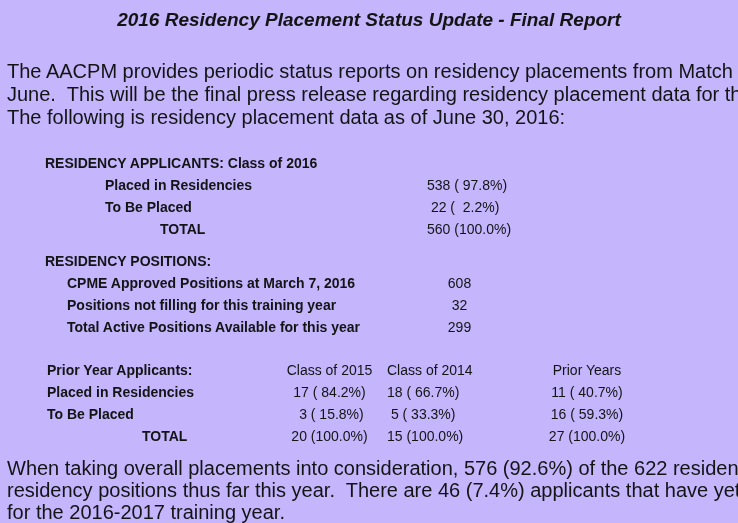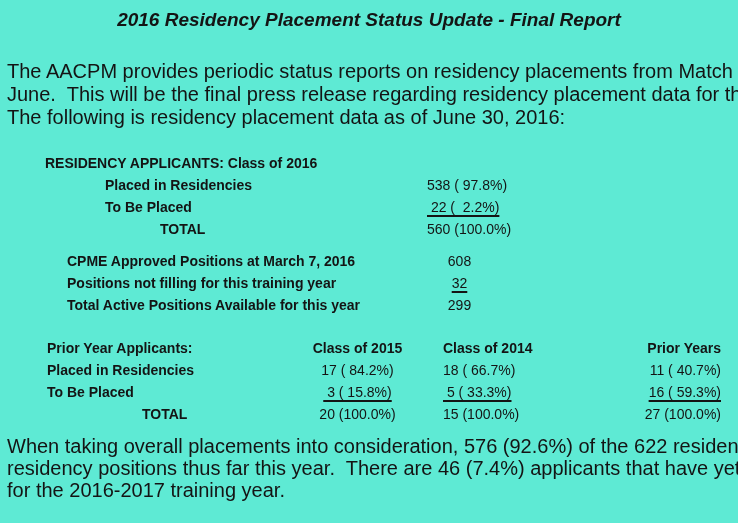--- a/index.html
+++ b/index.html
@@ -2,21 +2,21 @@
 <html><head>
 <meta charset="utf-8">
 <style>
   html, body { margin: 0; padding: 0; background: #fff; }
   .page {
     position: relative;
     width: 738px;
     height: 523px;
     box-sizing: border-box;
     padding: 8px 7px 0 7px;
-    background: #5eead4;
+    background: #c4b5fd;
     color: #141414;
     font-family: "Liberation Sans", "DejaVu Sans", sans-serif;
     overflow: hidden;
   }
   .title {
     margin: 0;
     font-size: 19px;
     line-height: 24px;
     font-weight: bold;
     font-style: italic;
@@ -46,38 +46,37 @@
     width: 382px;
     box-sizing: border-box;
     white-space: pre;
   }
   .indent1 { padding-left: 60px; }
   .indent2 { padding-left: 115px; }
   .indent3 { padding-left: 22px; }
   .val  { white-space: pre; }
   .val2 { width: 65px; text-align: center; white-space: pre; }
   .u {
-    text-decoration: underline;
     text-decoration-thickness: 1.8px;
     text-underline-offset: 3px;
   }
 
   .ptable {
     margin-top: 21px;
     font-size: 14px;
     line-height: 22px;
     padding-left: 40px; 
   }
-  .prow { display: flex; gap: 28px; }
+  .prow { display: flex; }
   .pc1 { width: 225px; font-weight: bold; box-sizing: border-box; white-space: pre; }
   .pc1.ptotal { padding-left: 95px; }
   .pc2 { width: 115px; text-align: center; white-space: pre; }
   .pc3 { width: 150px; text-align: left; white-space: pre; }
-  .pc4 { width: 100px; text-align: right; white-space: pre; }
-  .phead .pc2, .phead .pc3, .phead .pc4 { font-weight: bold; }
+  .pc4 { width: 100px; text-align: center; white-space: pre; }
+  .phead .pc2, .phead .pc3, .phead .pc4 { font-weight: normal; }
 </style>
 </head>
 <body>
 
 <div class="page">
 
   <h1 class="title">2016 Residency Placement Status Update - Final Report</h1>
 
   <p class="para intro">The AACPM provides periodic status reports on residency placements from Match Day through the end of
 June.  This will be the final press release regarding residency placement data for the 2015 residency cycle.
@@ -93,20 +92,21 @@
       <span class="lbl indent1">To Be Placed</span>
       <span class="val u"> 22 (  2.2%)</span>
     </div>
     <div class="row">
       <span class="lbl indent2">TOTAL</span>
       <span class="val">560 (100.0%)</span>
     </div>
   </section>
 
   <section class="sec sec-positions">
+    <div class="sec-header">RESIDENCY POSITIONS:</div>
     <div class="row">
       <span class="lbl indent3">CPME Approved Positions at March 7, 2016</span>
       <span class="val2"><span>608</span></span>
     </div>
     <div class="row">
       <span class="lbl indent3">Positions not filling for this training year</span>
       <span class="val2"><span class="u">32</span></span>
     </div>
     <div class="row">
       <span class="lbl indent3">Total Active Positions Available for this year</span>

